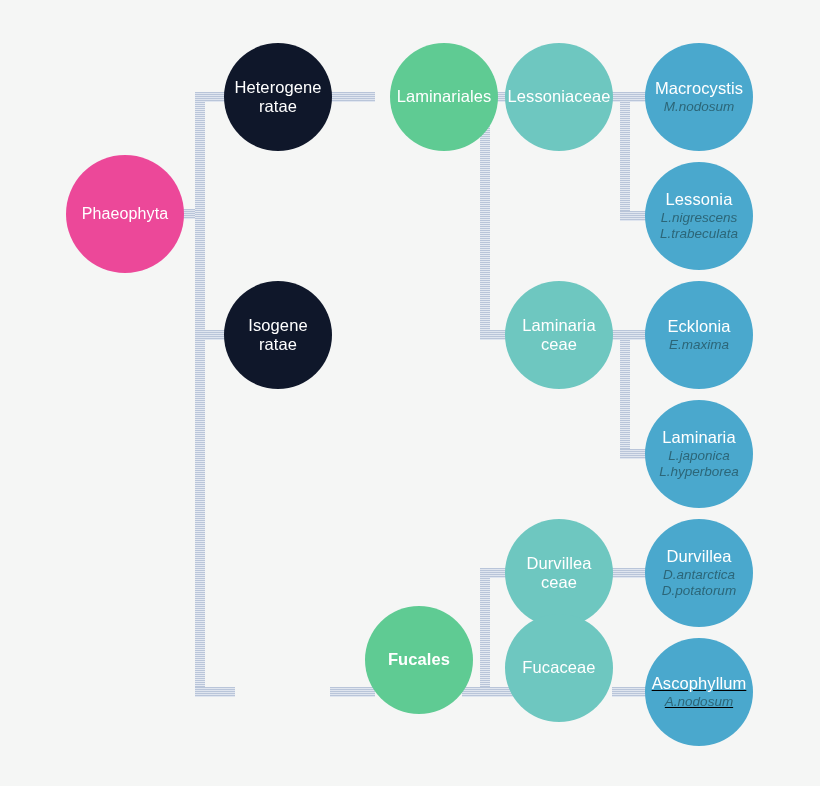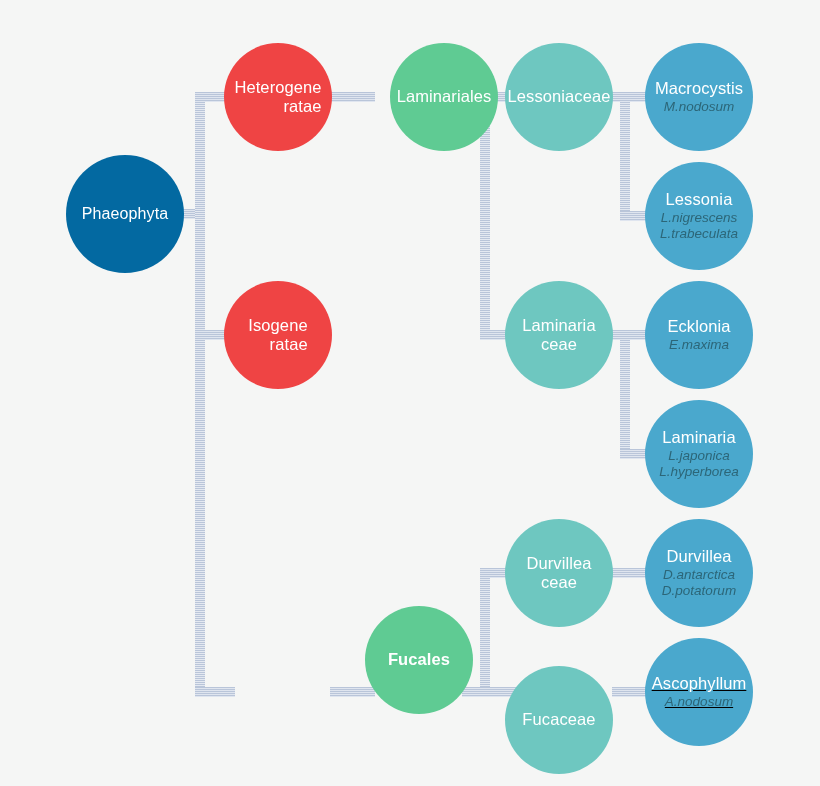--- a/index.html
+++ b/index.html
@@ -51,23 +51,23 @@
     white-space: pre-line;
   }
   .node .species {
     font-style: italic;
     font-size: 13.5px;
     white-space: pre-line;
     margin-top: 1px;
   }
 
   
-  .tier-root   { width: 118px; height: 118px; background: #0369a1; }
+  .tier-root   { width: 118px; height: 118px; background: #ec4899; }
   .tier-root .title { font-size: 16px; }
-  .tier-class  { width: 108px; height: 108px; background: #ef4444; text-align: right; }
+  .tier-class  { width: 108px; height: 108px; background: #0f172a; }
   .tier-order  { width: 108px; height: 108px; background: #5fcb93; }
   .tier-family { width: 108px; height: 108px; background: #6ec7c0; }
   .tier-genus  { width: 108px; height: 108px; background: #4aa8cd; }
   .tier-genus .species { color: #2c6678; }
 </style>
 </head>
 <body>
 
 <div id="stage">
 
@@ -135,21 +135,21 @@
   <div class="node tier-family" style="left:505px; top:281px;">
     <span class="title">Laminaria
 ceae</span>
   </div>
 
   <div class="node tier-family" style="left:505px; top:519px;">
     <span class="title">Durvillea
 ceae</span>
   </div>
 
-  <div class="node tier-family" style="left:505px; top:666px;">
+  <div class="node tier-family" style="left:505px; top:614px;">
     <span class="title">Fucaceae</span>
   </div>
 
   <div class="node tier-genus" style="left:645px; top:43px;">
     <span class="title">Macrocystis</span>
     <span class="species">M.nodosum</span>
   </div>
 
   <div class="node tier-genus" style="left:645px; top:162px;">
     <span class="title">Lessonia</span>

